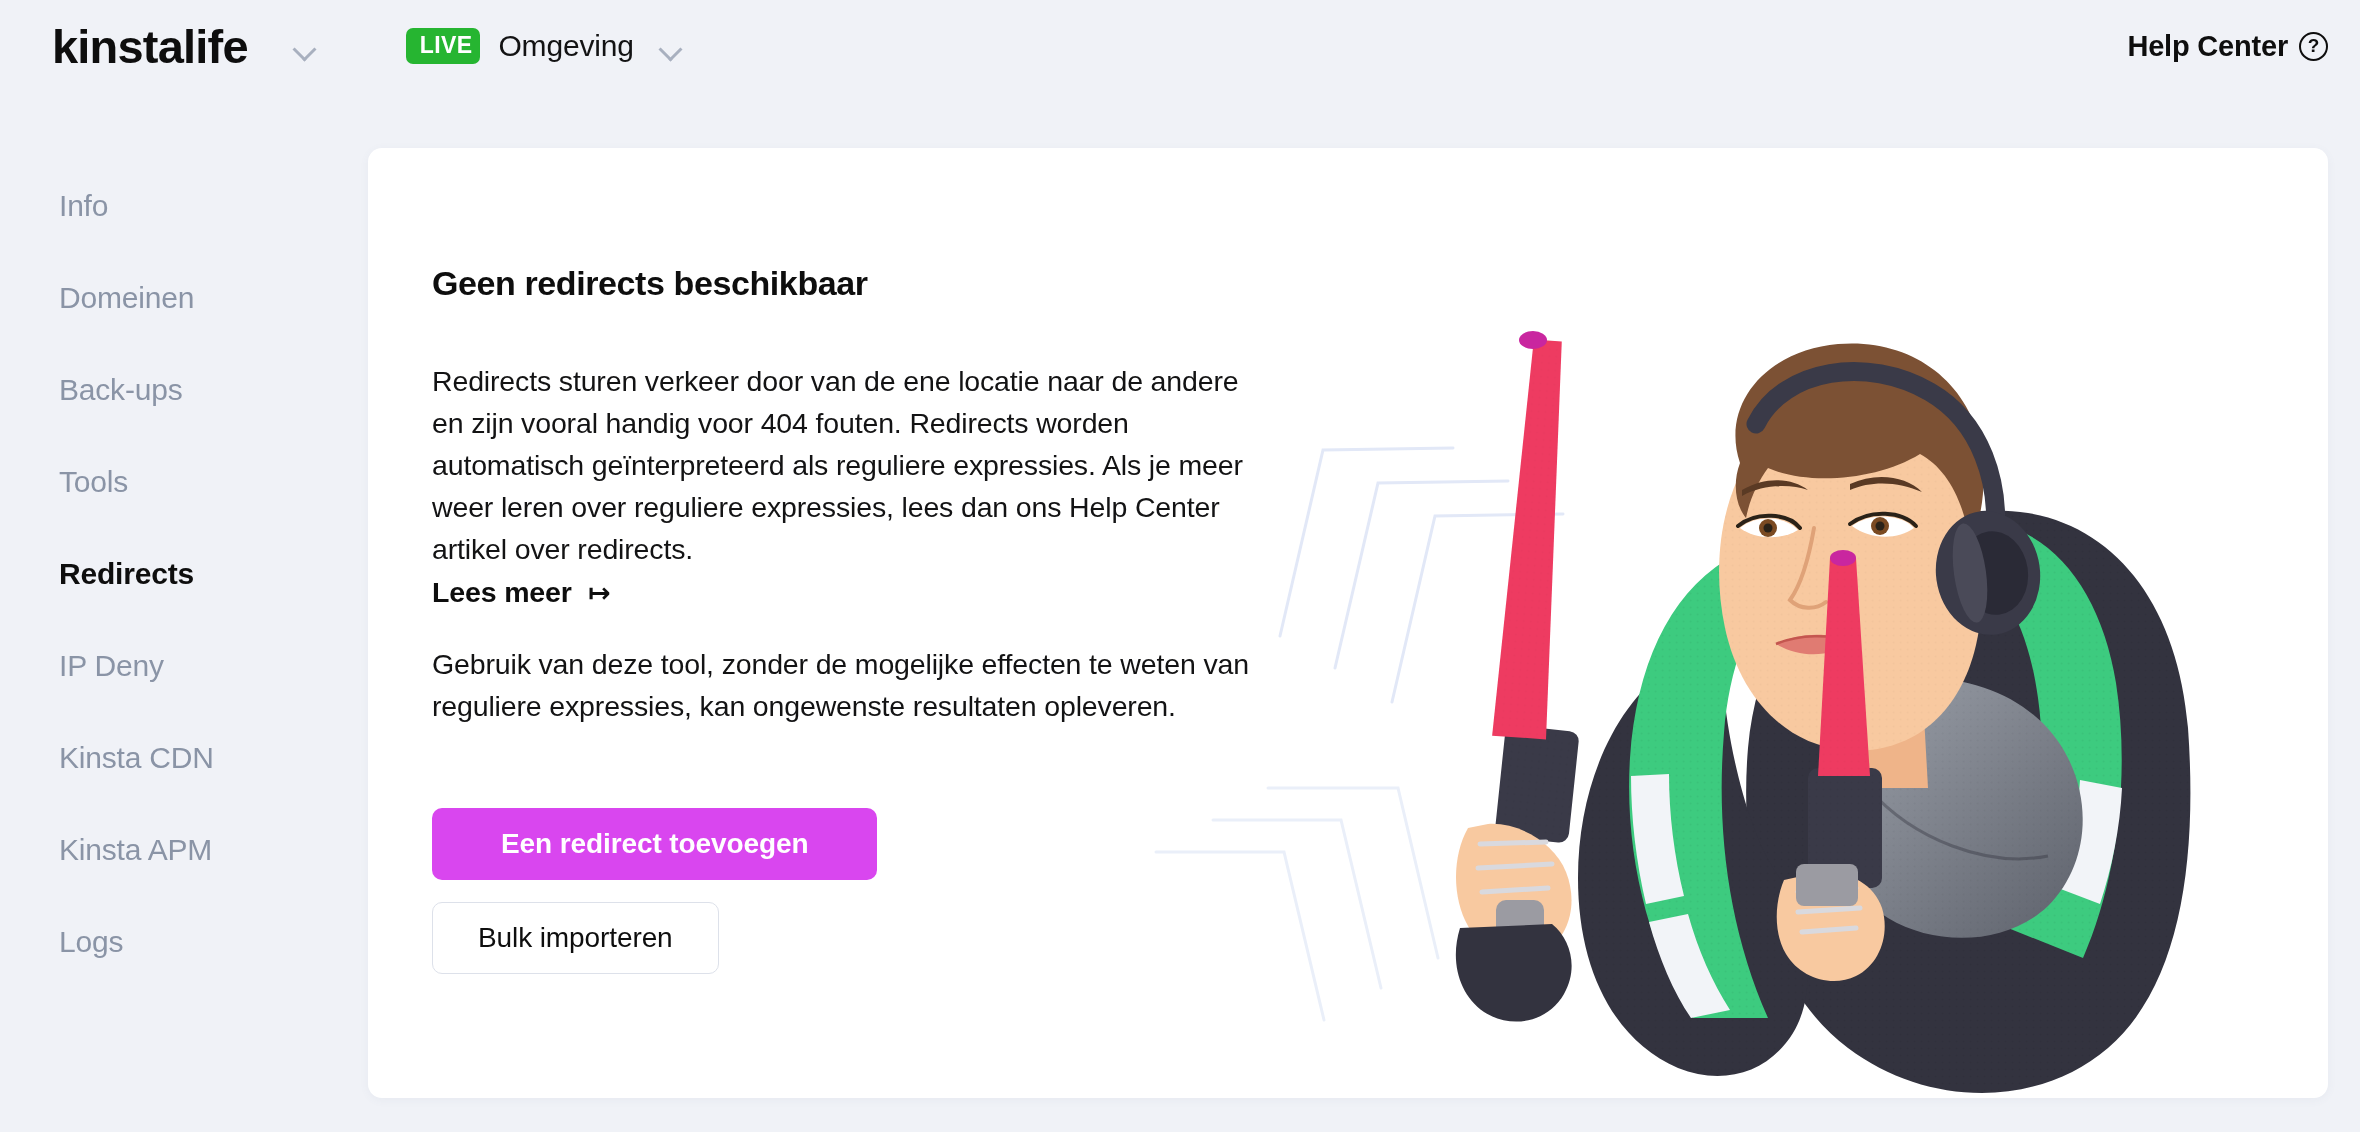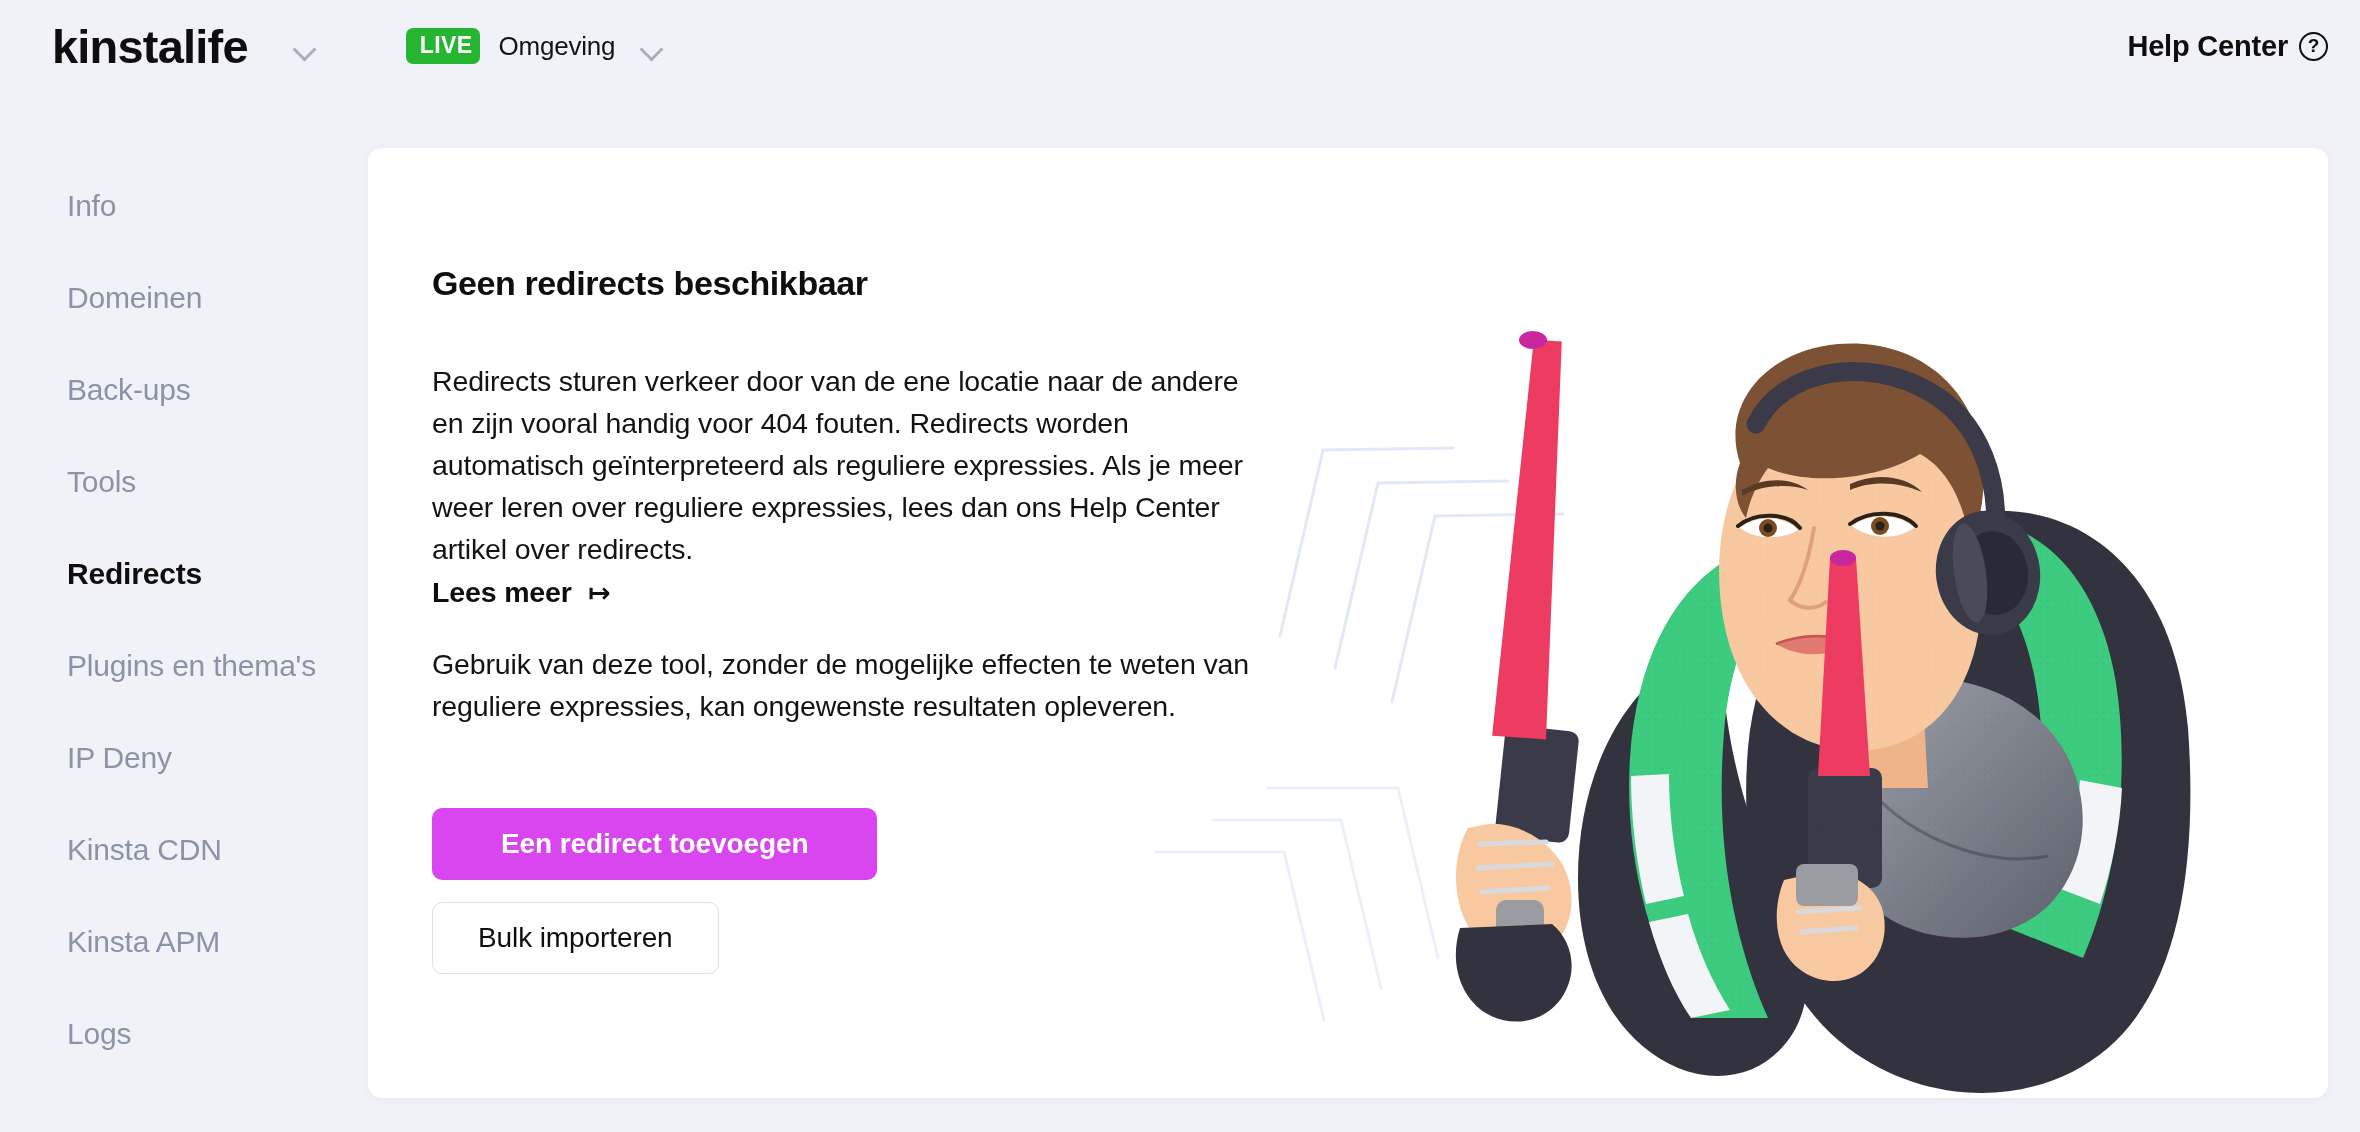--- a/index.html
+++ b/index.html
@@ -57,21 +57,21 @@
     color:#FFFFFF;
     font-size:23px;
     font-weight:700;
     letter-spacing:0.4px;
     padding:6px 8px 7px 14px;
     border-radius:7px;
     line-height:1;
   }
   #env-label {
     margin-left:18px;
-    font-size:26px;
+    font-size:30px;
     color:#131314;
     font-weight:400;
     letter-spacing:-0.2px;
   }
   #env-chevron { margin-left:26px; margin-top:3px; }
   #help-group {
     position:absolute;
     right:32px; top:0; height:92px;
     display:flex; align-items:center;
   }
@@ -88,21 +88,21 @@
     border-radius:50%;
     display:flex; align-items:center; justify-content:center;
     font-size:19px; font-weight:700; color:#0E0E0E;
     line-height:1;
     padding-bottom:1px;
   }
 
   
   #sidebar {
     position:absolute;
-    left:12px; top:160px;
+    left:4px; top:160px;
     width:300px;
   }
   .nav-item {
     display:block;
     padding:0 0 0 55px;
     height:92px;
     line-height:92px;
     font-size:30px;
     color:#8A94A6;
     letter-spacing:-0.2px;
@@ -242,21 +242,20 @@
     </div>
 
   </div>
 
   <nav id="sidebar">
     <div class="nav-item">Info</div>
     <div class="nav-item">Domeinen</div>
     <div class="nav-item">Back-ups</div>
     <div class="nav-item">Tools</div>
     <div class="nav-item active">Redirects</div>
-    <div class="nav-item">Plugins en thema's</div>
     <div class="nav-item">IP Deny</div>
     <div class="nav-item">Kinsta CDN</div>
     <div class="nav-item">Kinsta APM</div>
     <div class="nav-item">Logs</div>
   </nav>
 
   <div id="content-card">
     <div id="card-inner">
 
       <svg id="illustration" viewBox="0 0 1180 880">

